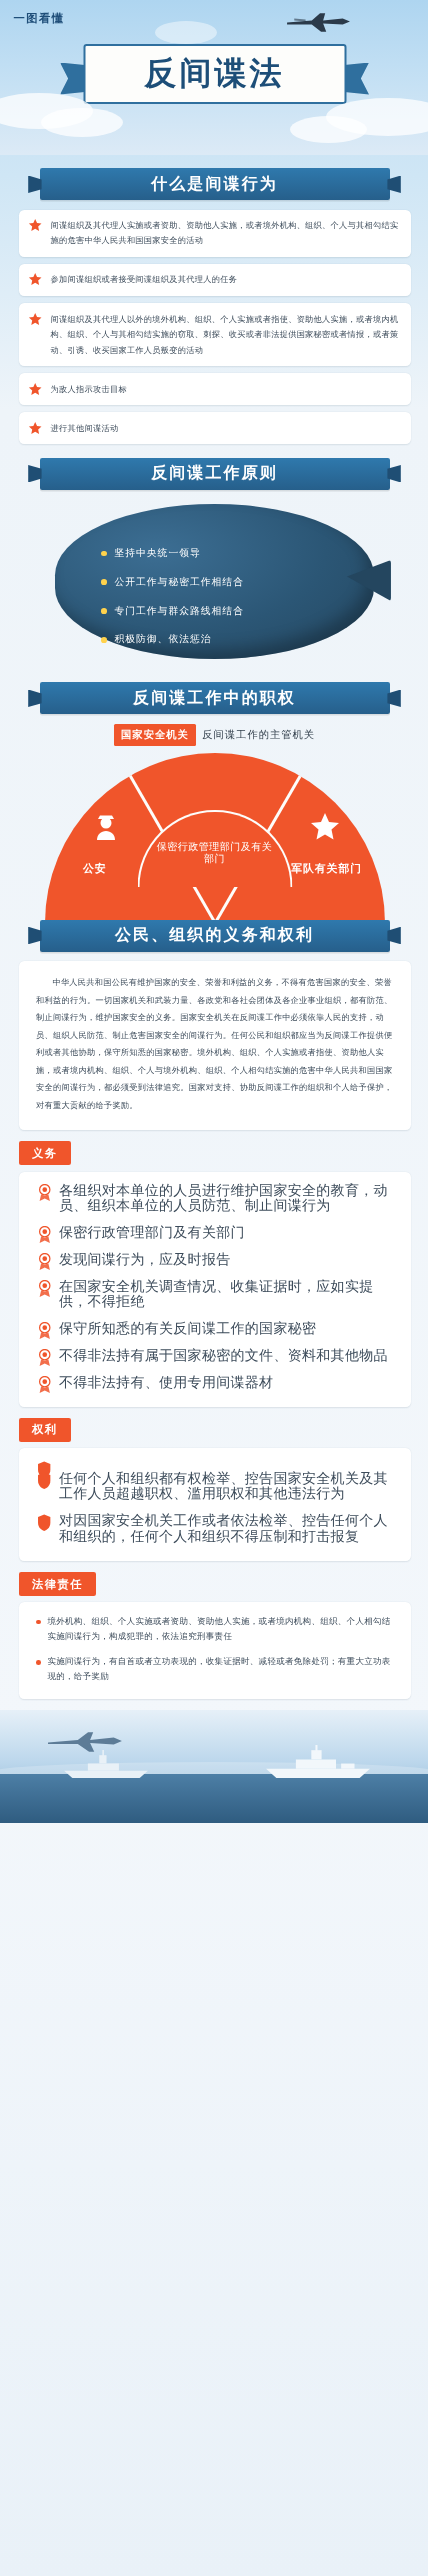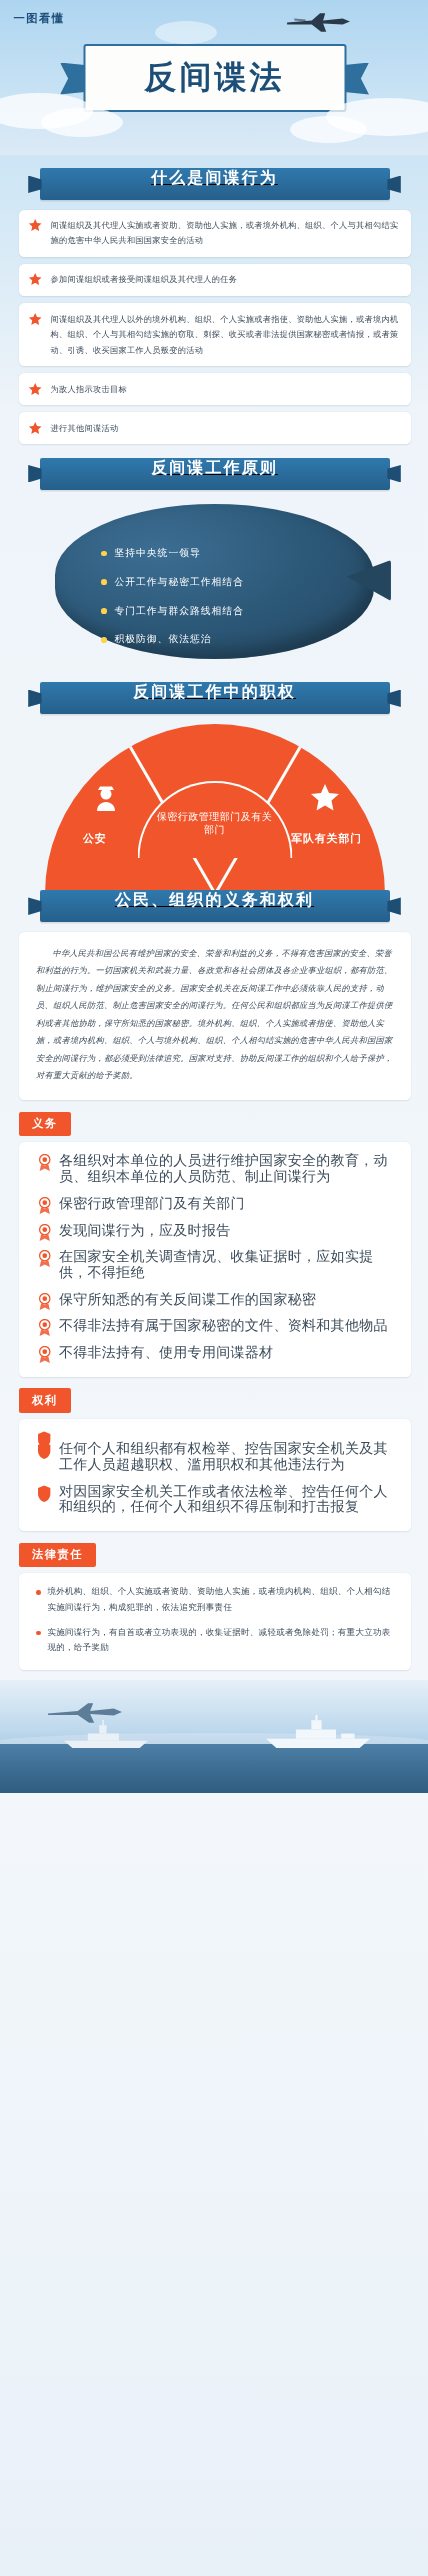--- a/index.html
+++ b/index.html
@@ -61,21 +61,21 @@
     position: absolute;
     top: 18.5px;
     width: 37px; height: 32px;
     background: #2f6f9e;
   }
   .ribbon-left { left: 0; clip-path: polygon(0 0, 100% 12%, 100% 88%, 0 100%, 22% 50%); }
   .ribbon-right { right: 0; clip-path: polygon(100% 0, 0 12%, 0 88%, 100% 100%, 78% 50%); }
   .banner {
     position: absolute;
     left: 23px; right: 23px; top: 0;
-    height: 68px;
+    height: 60px;
     background: #fdfdfb;
     border: 2.1px solid #2f6f9e;
     border-radius: 3.1px;
     display: flex;
     align-items: center;
     justify-content: center;
   }
   .banner-title {
     font-size: 32px;
     font-weight: bold;
@@ -86,23 +86,23 @@
 
   
   .section-head {
     position: relative;
     margin: 13.4px auto 9.3px;
     width: 350px;
     height: 32px;
     background: linear-gradient(180deg,#2f79ad 0%, #265f8b 100%);
     border-radius: 2.1px;
     display: flex;
+    align-items: center;
     justify-content: center;
     box-shadow: 0 1.5px 0 rgba(0,0,0,.10);
-    text-decoration: underline;
   }
   .section-head::before, .section-head::after {
     content: "";
     position: absolute;
     top: 7.2px;
     width: 13.4px; height: 17.5px;
     background: #1f4e74;
   }
   .section-head::before { left: -11.3px; clip-path: polygon(0 0,100% 22%,100% 78%,0 100%); }
   .section-head::after { right: -11.3px; clip-path: polygon(100% 0,0 22%,0 78%,100% 100%); }
@@ -278,21 +278,20 @@
   }
 
   
   .text-block {
     width: 392px;
     margin: 0 auto 11.3px;
     background: #fff;
     border-radius: 5.2px;
     padding: 13.4px 17.5px 15.5px;
     box-shadow: 0 0.5px 1.5px rgba(40,70,100,.12);
-    font-style: italic;
   }
   .text-block p {
     font-size: 8.2px;
     line-height: 17.5px;
     color: #3c4b5a;
     text-indent: 2em;
     letter-spacing: 0.3px;
   }
 
   
@@ -467,20 +466,24 @@
       <li>公开工作与秘密工作相结合</li>
       <li>专门工作与群众路线相结合</li>
       <li>积极防御、依法惩治</li>
     </ul>
   </div>
 
   <div class="section-head">
     <span>反间谍工作中的职权</span>
   </div>
   <div class="fan-area">
+    <div class="fan-top">
+      <div class="fan-tag">国家安全机关</div>
+      <div class="fan-tag-text">反间谍工作的主管机关</div>
+    </div>
     <div class="fan">
       <div class="fan-half">
         <div class="fan-slice-line" style="transform: translateX(-50%) rotate(-30deg);"></div>
         <div class="fan-slice-line" style="transform: translateX(-50%) rotate(30deg);"></div>
       </div>
       <div class="fan-inner">
         <div class="fan-inner-text">保密行政管理部门及有关部门</div>
       </div>
       <svg class="fan-icon left" viewBox="0 0 64 64">
         <circle cx="32" cy="24" r="11" fill="currentColor"></circle>

